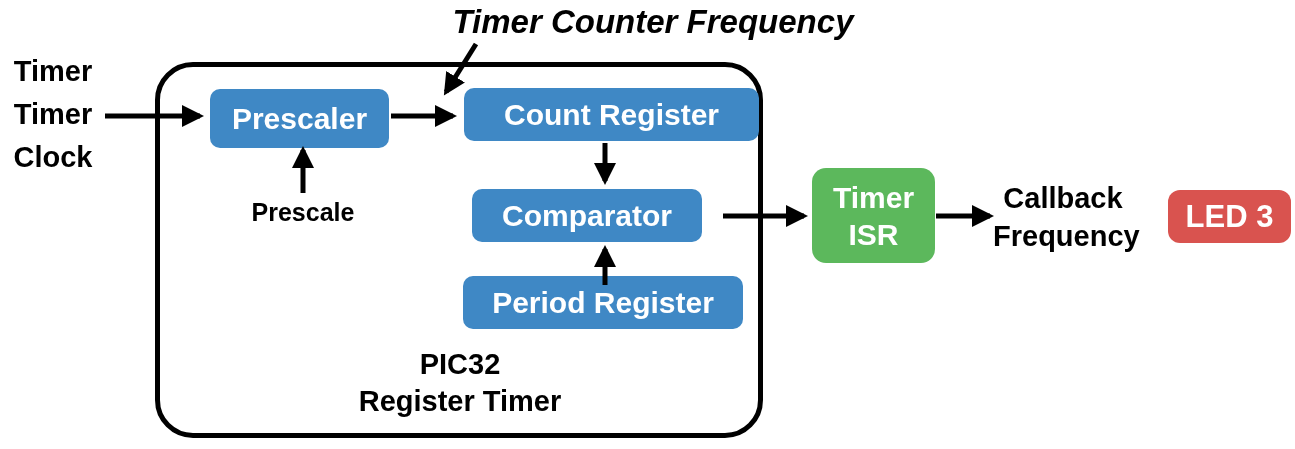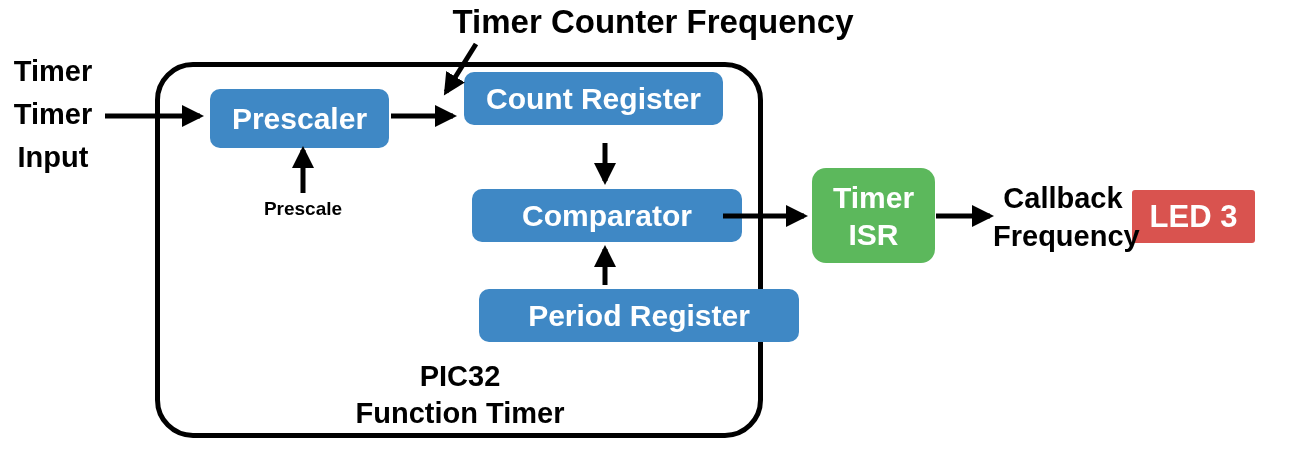--- a/index.html
+++ b/index.html
@@ -20,20 +20,21 @@
     z-index: 3;
     pointer-events: none;
   }
   .title {
     position: absolute;
     left: 383px; top: 3px; width: 540px;
     text-align: center;
     font-size: 33px;
     z-index: 2;
     white-space: nowrap;
+    font-style: italic;
   }
   .stack span { display: block; }
   .timer-input {
     position: absolute;
     left: 0px; top: 50px; width: 106px;
     text-align: center;
     font-size: 29px; line-height: 43px;
     z-index: 2;
   }
   .container-box {
@@ -45,56 +46,55 @@
     box-sizing: border-box;
     background: transparent;
     z-index: 1;
   }
   .container-label {
     position: absolute;
     left: 270px; top: 346px; width: 380px;
     text-align: center;
     font-size: 29px; line-height: 37px;
     z-index: 2;
-    margin-top: 12px;
   }
   .block {
     position: absolute;
     display: flex;
     align-items: center;
     justify-content: center;
     color: var(--box-text, #FFFFFF);
     font-size: 30px;
     border-radius: 10px;
     z-index: 2;
     text-align: center;
   }
   .blue  { background: var(--box-blue, #3F88C5); }
   .green { background: var(--box-green, #5CB85C); }
   .red   { background: var(--box-red, #D9534F); }
   .prescaler       { left: 210px; top: 89px;  width: 179px; height: 59px; }
-  .count-register  { left: 464px; top: 72px;  width: 259px; height: 53px; }
-  .comparator      { left: 472px; top: 189px; width: 270px; height: 53px; }
-  .period-register { left: 463px; top: 289px; width: 320px; height: 53px; margin-left: 16px; }
+  .count-register  { left: 464px; top: 88px;  width: 295px; height: 53px; }
+  .comparator      { left: 472px; top: 189px; width: 230px; height: 53px; }
+  .period-register { left: 463px; top: 276px; width: 280px; height: 53px; }
   .timer-isr {
     left: 812px; top: 168px; width: 123px; height: 95px;
     flex-direction: column;
     line-height: 37px;
     border-radius: 14px;
   }
   .led3 {
-    left: 1132px; top: 190px; width: 123px; height: 53px;
+    left: 1168px; top: 190px; width: 123px; height: 53px;
     font-size: 31px;
-    border-radius: 3px;
+    border-radius: 12px;
   }
   .prescale-label {
     position: absolute;
     left: 222px; top: 198px; width: 162px;
     text-align: center;
-    font-size: 19px;
+    font-size: 25px;
     z-index: 2;
   }
   .callback-label {
     position: absolute;
     left: 993px; top: 179px; width: 140px;
     text-align: center;
     font-size: 29px; line-height: 38px;
     z-index: 2;
   }
 </style>
@@ -117,28 +117,28 @@
     <path d="M303,193 L303,150" stroke="#000" stroke-width="5" fill="none" marker-end="url(#ah)"></path>
     <path d="M723,216 L804,216" stroke="#000" stroke-width="5" fill="none" marker-end="url(#ah)"></path>
     <path d="M936,216 L990,216" stroke="#000" stroke-width="5" fill="none" marker-end="url(#ah)"></path>
   </svg>
 
   <div class="title">Timer Counter Frequency</div>
 
   <div class="timer-input stack">
     <span>Timer</span>
     <span>Timer</span>
-    <span>Input</span>
+    <span>Clock</span>
   </div>
 
   <div class="container-box"></div>
 
   <div class="container-label stack">
     <span>PIC32</span>
-    <span>Function Timer</span>
+    <span>Register Timer</span>
   </div>
 
   <div class="block blue prescaler">Prescaler</div>
 
   <div class="block blue count-register">Count Register</div>
 
   <div class="block blue comparator">Comparator</div>
 
   <div class="block blue period-register">Period Register</div>
 

